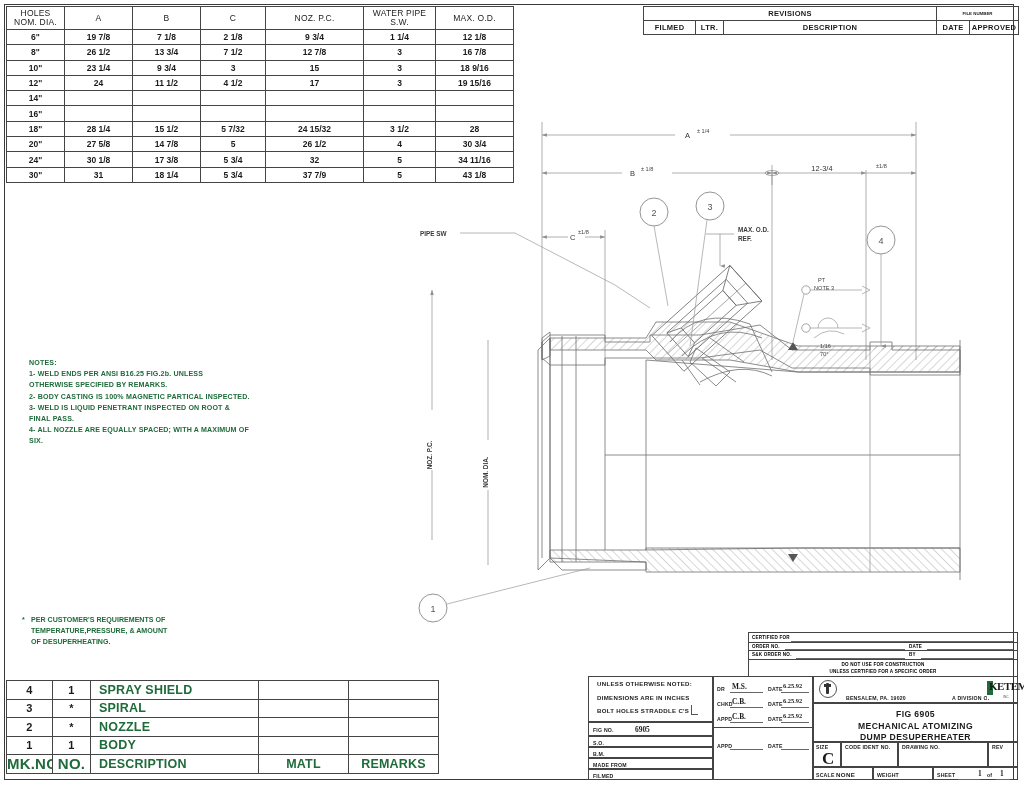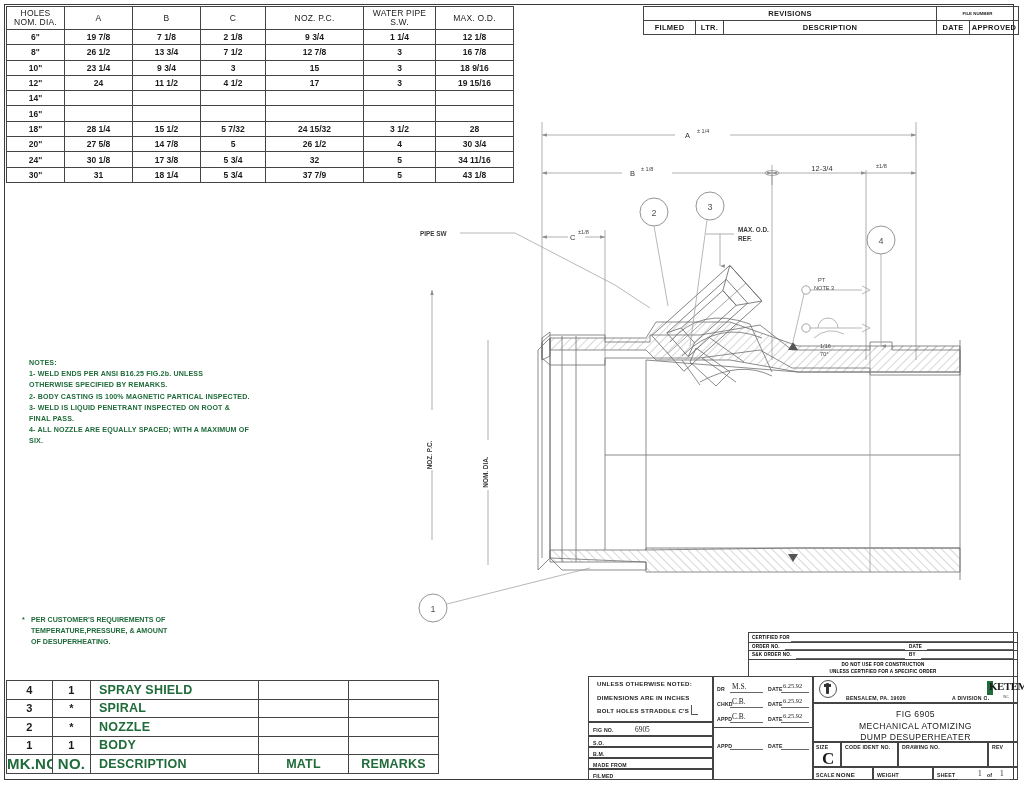--- a/index.html
+++ b/index.html
@@ -140,21 +140,21 @@
     height: 104px;
   }
   #titleblock .cell {
     position: absolute;
     box-sizing: border-box;
     border: 1px solid #444;
     color: #1b1b1b;
   }
   .lbl { font-size: 5.2px; font-weight: bold; letter-spacing:.2px; }
   .lbl-md { font-size: 6.2px; font-weight: bold; letter-spacing:.3px; }
-  .hand { font-size: 7.4px; font-weight: normal; font-family:"Liberation Serif", serif; }
+  .hand { font-size: 7.4px; font-weight: bold; font-family:"Liberation Serif", serif; }
 
   
   #certblock {
     position: absolute;
     left: 748px; top: 632px;
     width: 270px; height: 45px;
     box-sizing: border-box;
     border: 1px solid #444;
   }
   #certblock .row {
@@ -167,21 +167,21 @@
 
   
   .speclines { padding: 3px 0 0 8px; }
   .speclines div { font-size: 6.1px; font-weight:bold; letter-spacing:.3px; margin-bottom: 6.5px; }
 
   
   .company-name {
     font-size: 12.2px; font-weight: bold; letter-spacing: 1.6px;
     color: #2c2c2c; font-family: "Liberation Sans", sans-serif;
   }
-  .fig-title { font-size: 8.6px; font-weight:normal; letter-spacing:.4px; line-height: 11.5px; text-align:center; }
+  .fig-title { font-size: 8.6px; font-weight:bold; letter-spacing:.4px; line-height: 11.5px; text-align:center; }
   .big-c { font-size: 17px; font-weight: bold; font-family:"Liberation Serif", serif; }
 
   
   #drawing {
     position: absolute;
     left: 400px; top: 110px;
     width: 620px; height: 520px;
   }
   .txt-dim { font: 7.5px "Liberation Sans", sans-serif; fill:#333; }
   .txt-dim-s { font: 5.6px "Liberation Sans", sans-serif; fill:#444; }

